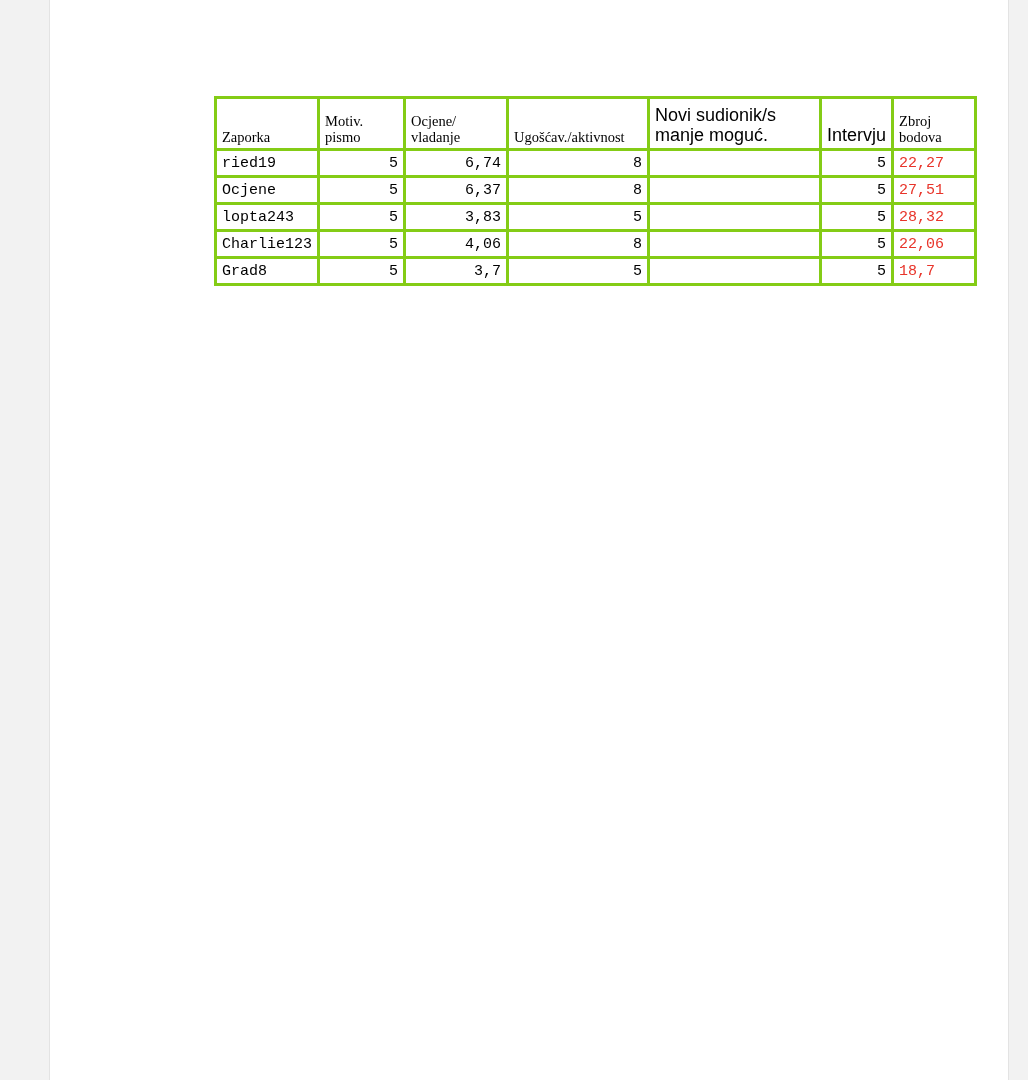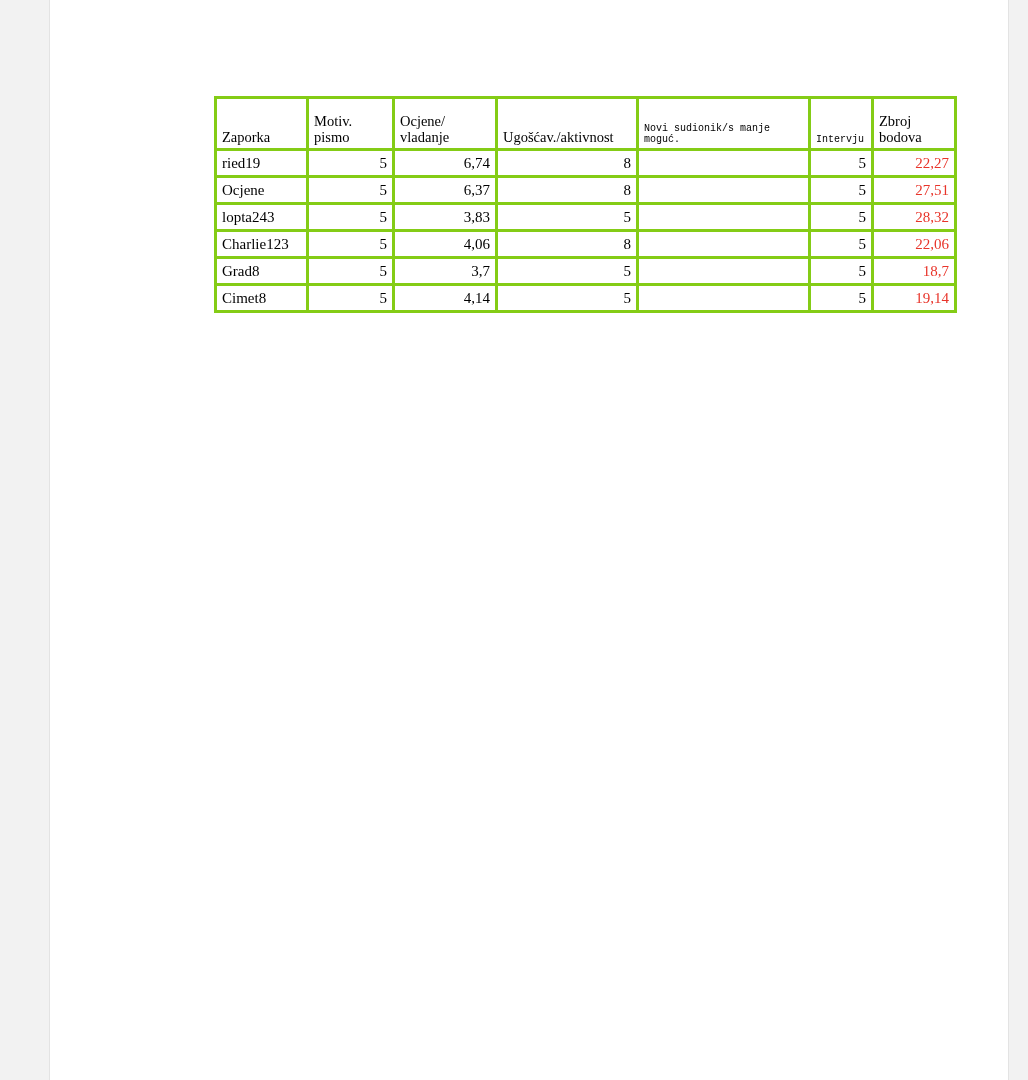--- a/index.html
+++ b/index.html
@@ -44,38 +44,37 @@
   .doc-table thead th {
     font-family: "Liberation Serif", serif;
     font-size: 14.5px;
     line-height: 1.12;
     color: #000000;
     text-align: left;
     height: 44px;
     vertical-align: bottom;
   }
   .doc-table thead th.sans {
-    font-family: Liberation Mono, monospace;
-    font-size: 10px;
+    font-family: Liberation Sans, sans-serif;
+    font-size: 18px;
   }
   .doc-table thead th.right {
     text-align: left;
   }
   .doc-table tbody td {
-    font-family: Liberation Serif, serif;
+    font-family: Liberation Mono, monospace;
     font-size: 15px;
     color: #000000;
     height: 19px;
     line-height: 1.15;
   }
   .doc-table tbody td.num {
     text-align: right;
   }
   .doc-table tbody td.total {
-    text-align: right;
     color: #e8342a;
   }
   .doc-table tbody td.empty {
     text-align: left;
   }
   
   col.c-zaporka   { width: 92px; }
   col.c-motiv     { width: 86px; }
   col.c-ocjene    { width: 103px; }
   col.c-ugoscav   { width: 141px; }
@@ -149,26 +148,17 @@
         </tr>
         <tr>
           <td>Grad8</td>
           <td class="num">5</td>
           <td class="num">3,7</td>
           <td class="num">5</td>
           <td class="empty"></td>
           <td class="num">5</td>
           <td class="total">18,7</td>
         </tr>
-        <tr>
-          <td>Cimet8</td>
-          <td class="num">5</td>
-          <td class="num">4,14</td>
-          <td class="num">5</td>
-          <td class="empty"></td>
-          <td class="num">5</td>
-          <td class="total">19,14</td>
-        </tr>
       </tbody>
     </table>
 
   </div>
 </div>
 
 </body></html>

